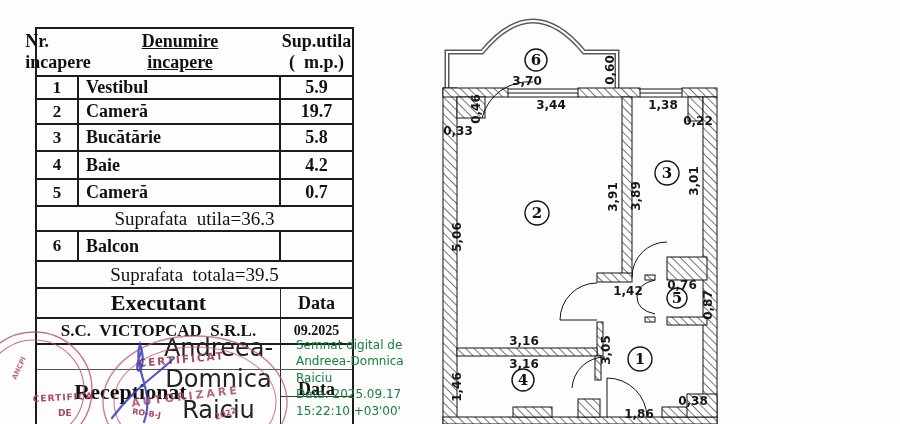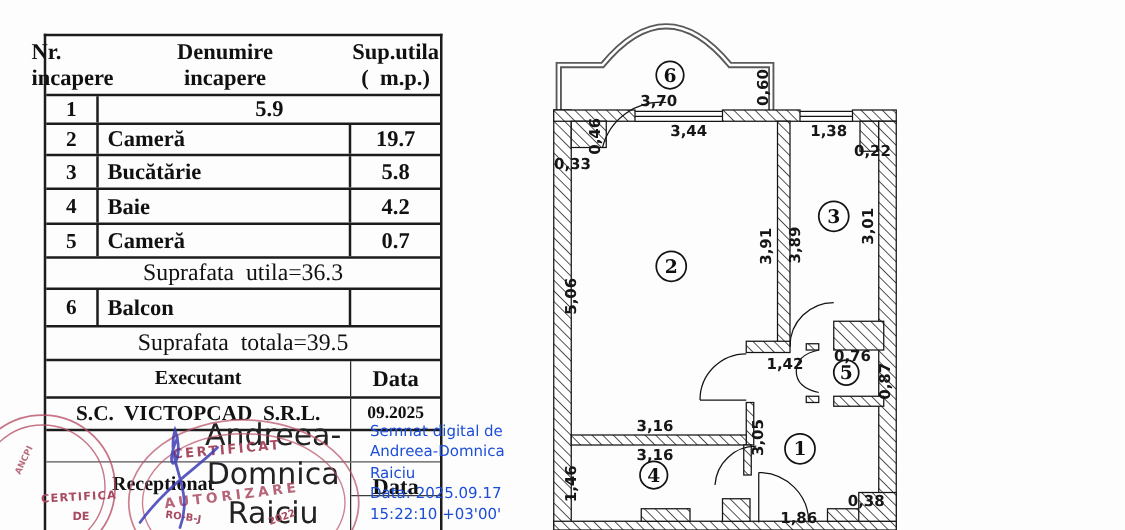--- a/index.html
+++ b/index.html
@@ -7,35 +7,35 @@
           font-family:"Liberation Serif",serif;color:#111;}
   
   .tbl{position:absolute;left:35px;top:27px;width:319px;border:2px solid #1c1c1c;border-bottom:none;box-sizing:border-box;background:transparent;}
   .trow{display:flex;border-top:2px solid #1c1c1c;box-sizing:border-box;align-items:stretch;}
   .trow.first{border-top:none;}
   .trow.thin{border-top:1px solid #555;}
   .cell{box-sizing:border-box;display:flex;align-items:center;justify-content:center;font-weight:bold;}
   .c1{width:42px;border-right:2px solid #1c1c1c;font-size:17px;}
   .c2{width:202px;border-right:2px solid #1c1c1c;justify-content:flex-start;padding-left:7px;font-size:18px;}
   .c3{flex:1;font-size:18px;}
-  .h1{width:42px;}.h2{width:202px;}.h3{flex:1;}
+  .h1{width:42px;}.h2{width:202px;text-decoration:underline;}.h3{flex:1;}
   .hdr{font-size:18px;line-height:21px;font-weight:bold;}
   .hdr .l2{display:block;}
   .merged{flex:1;font-size:19px;font-weight:normal;}
-  .e1{width:244px;border-right:1.5px solid #2a2a2a;font-size:16px;}
+  .e1{width:244px;border-right:1.5px solid #2a2a2a;font-size:22px;}
   .e3{flex:1;font-size:18px;}
   .pre{white-space:pre;}
   .top{align-items:flex-start;padding-top:9px;}
   
   .case-number{position:absolute;left:676px;top:27px;font-family:"DejaVu Sans",sans-serif;
                font-size:26px;color:#2a2a2a;letter-spacing:.5px;}
   .sig-name{position:absolute;left:146px;top:333px;width:145px;text-align:center;
             font-family:"DejaVu Sans",sans-serif;font-size:24px;line-height:31px;color:#222;}
   .sig-digital{position:absolute;left:296px;top:337px;width:130px;
-               font-family:"DejaVu Sans",sans-serif;font-size:12px;line-height:16.4px;color:#1d4ed8;}
+               font-family:"DejaVu Sans",sans-serif;font-size:12px;line-height:16.4px;color:#15803d;}
   .col3-line{position:absolute;left:281px;top:396px;width:71px;height:1px;background:#3d3d3d;}
   .plan-svg{position:absolute;left:430px;top:8px;}
   .stamp-svg{position:absolute;left:0;top:330px;pointer-events:none;}
   svg text{font-family:"DejaVu Sans",sans-serif;}
   .dim{font-size:12px;font-weight:bold;fill:#161616;}
   .roomnum{font-family:"DejaVu Serif",serif;font-size:15px;font-weight:bold;fill:#111;}
   .stamp-t{fill:#a84a60;font-weight:bold;}
 </style>
 </head>
 <body>
@@ -50,20 +50,21 @@
       <div class="cell h2 hdr">
         <span style="text-align:center"><span>Denumire</span><span class="l2">incapere</span></span>
       </div>
       <div class="cell h3 hdr">
         <span style="text-align:center"><span>Sup.utila</span><span class="l2 pre">(  m.p.)</span></span>
       </div>
     </div>
 
     <div class="trow" style="height:23px">
       <div class="cell c1">1</div>
+      <div class="cell c2">Vestibul</div>
       <div class="cell c3">5.9</div>
     </div>
     <div class="trow" style="height:25px">
       <div class="cell c1">2</div>
       <div class="cell c2">Cameră</div>
       <div class="cell c3">19.7</div>
     </div>
     <div class="trow" style="height:27px">
       <div class="cell c1">3</div>
       <div class="cell c2">Bucătărie</div>

